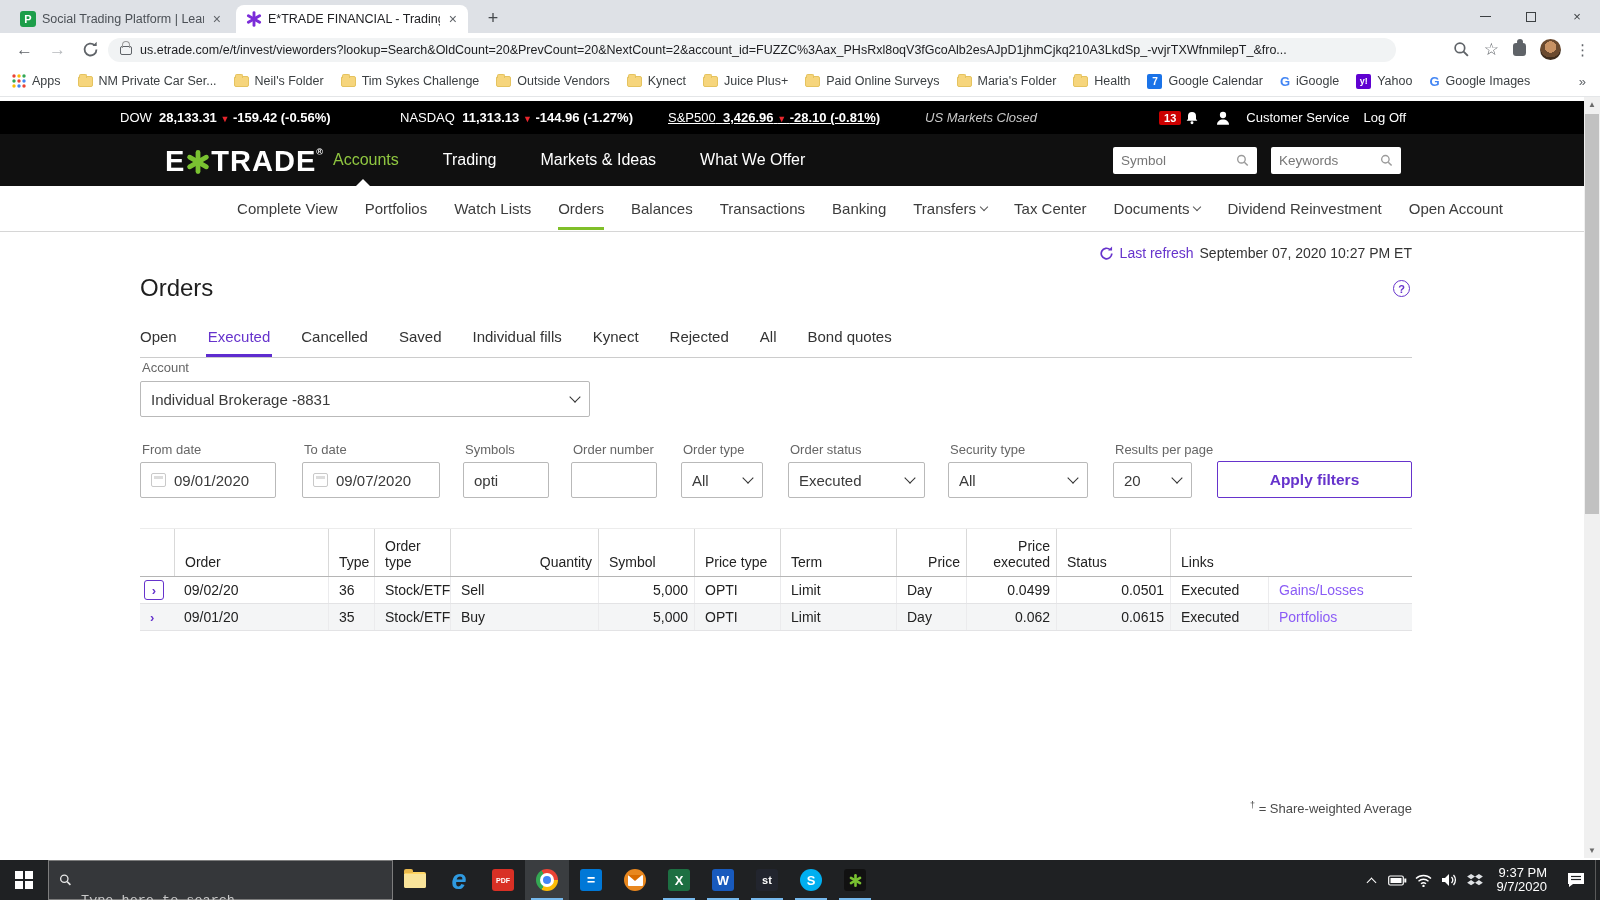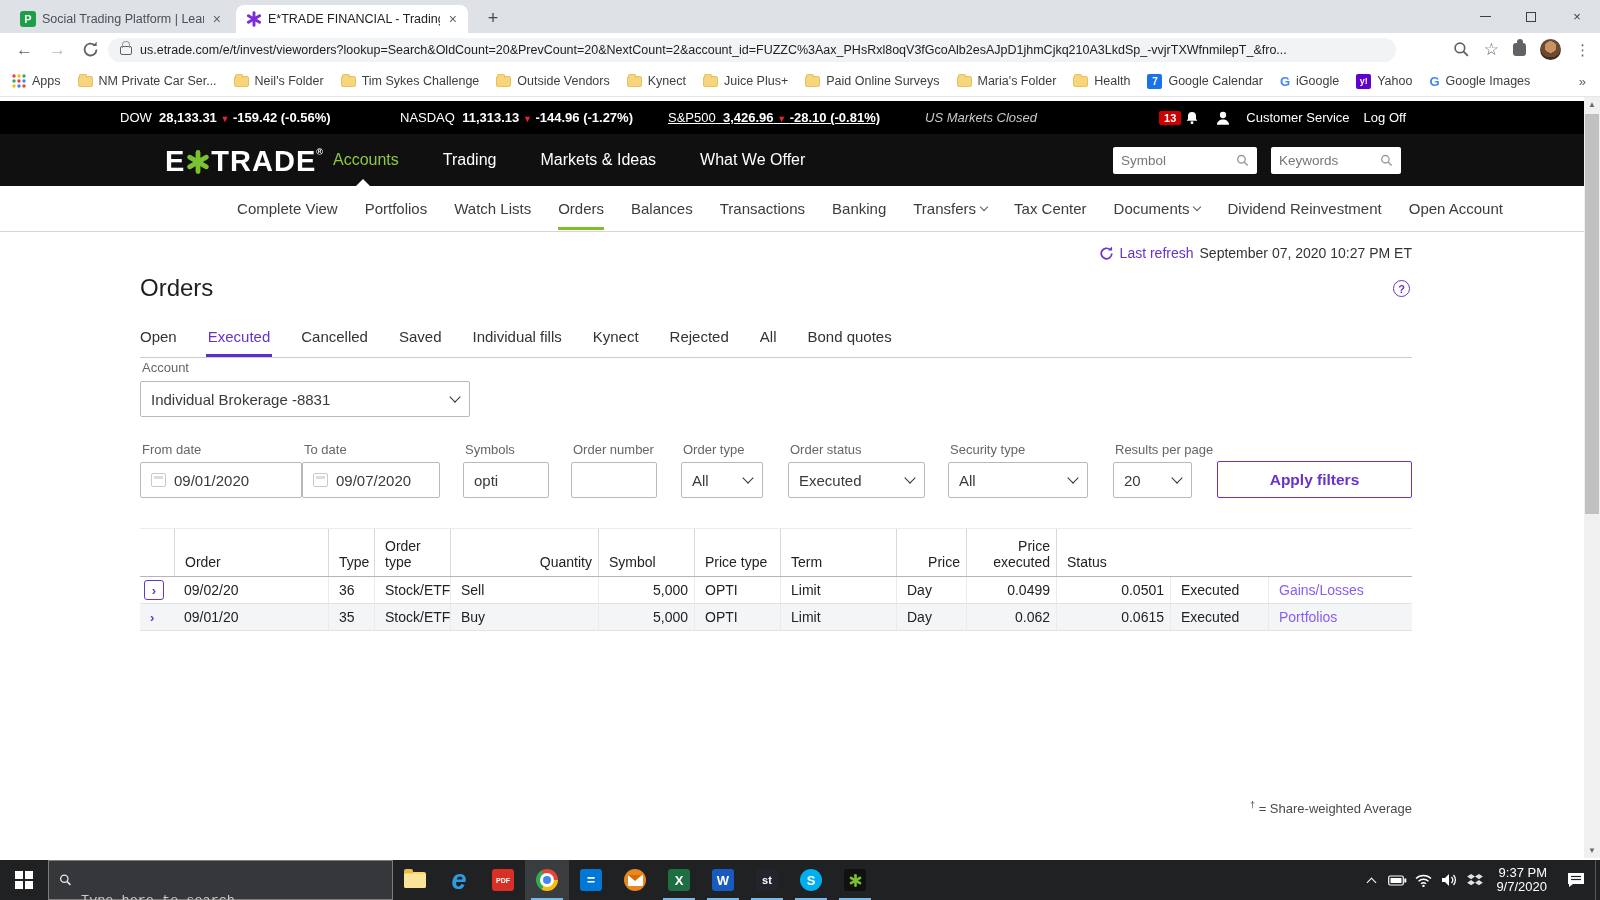--- a/index.html
+++ b/index.html
@@ -397,27 +397,27 @@
         <span class="otab">Cancelled</span>
         <span class="otab">Saved</span>
         <span class="otab">Individual fills</span>
         <span class="otab">Kynect</span>
         <span class="otab">Rejected</span>
         <span class="otab">All</span>
         <span class="otab">Bond quotes</span>
       </div>
 
       <div class="flabel" style="left:142px;top:128px;">Account</div>
-      <div class="fbox" style="left:140px;top:149px;width:330px;">
+      <div class="fbox" style="left:140px;top:149px;width:450px;">
         <span>Individual Brokerage -8831</span>
         <span class="chv2"></span>
       </div>
 
       <div class="flabel" style="left:142px;top:210px;">From date</div>
-      <div class="fbox" style="left:140px;top:230px;width:162px;">
+      <div class="fbox" style="left:140px;top:230px;width:136px;">
           <span class="cal"></span>
           <span>09/01/2020</span>
         </div>
 
       <div class="flabel" style="left:304px;top:210px;">To date</div>
       <div class="fbox" style="left:302px;top:230px;width:138px;">
           <span class="cal"></span>
           <span>09/07/2020</span>
         </div>
 
@@ -463,20 +463,21 @@
           <div class="tc sep">Order</div>
           <div class="tc sep">Type</div>
           <div class="tc sep">Order type</div>
           <div class="tc sep r">Quantity</div>
           <div class="tc sep">Symbol</div>
           <div class="tc sep">Price type</div>
           <div class="tc sep">Term</div>
           <div class="tc sep r">Price</div>
           <div class="tc sep r" style="white-space:normal;">Price executed</div>
           <div class="tc sep">Status</div>
+          <div class="tc sep">Links</div>
         </div>
         <div class="tbody">
           <div class="trow">
             <div class="tc" style="padding-left:0;">
                 <span class="expand boxed">›</span>
               </div>
             <div class="tc">09/02/20</div>
             <div class="tc sep">36</div>
             <div class="tc sep">Stock/ETF</div>
             <div class="tc sep">Sell</div>

